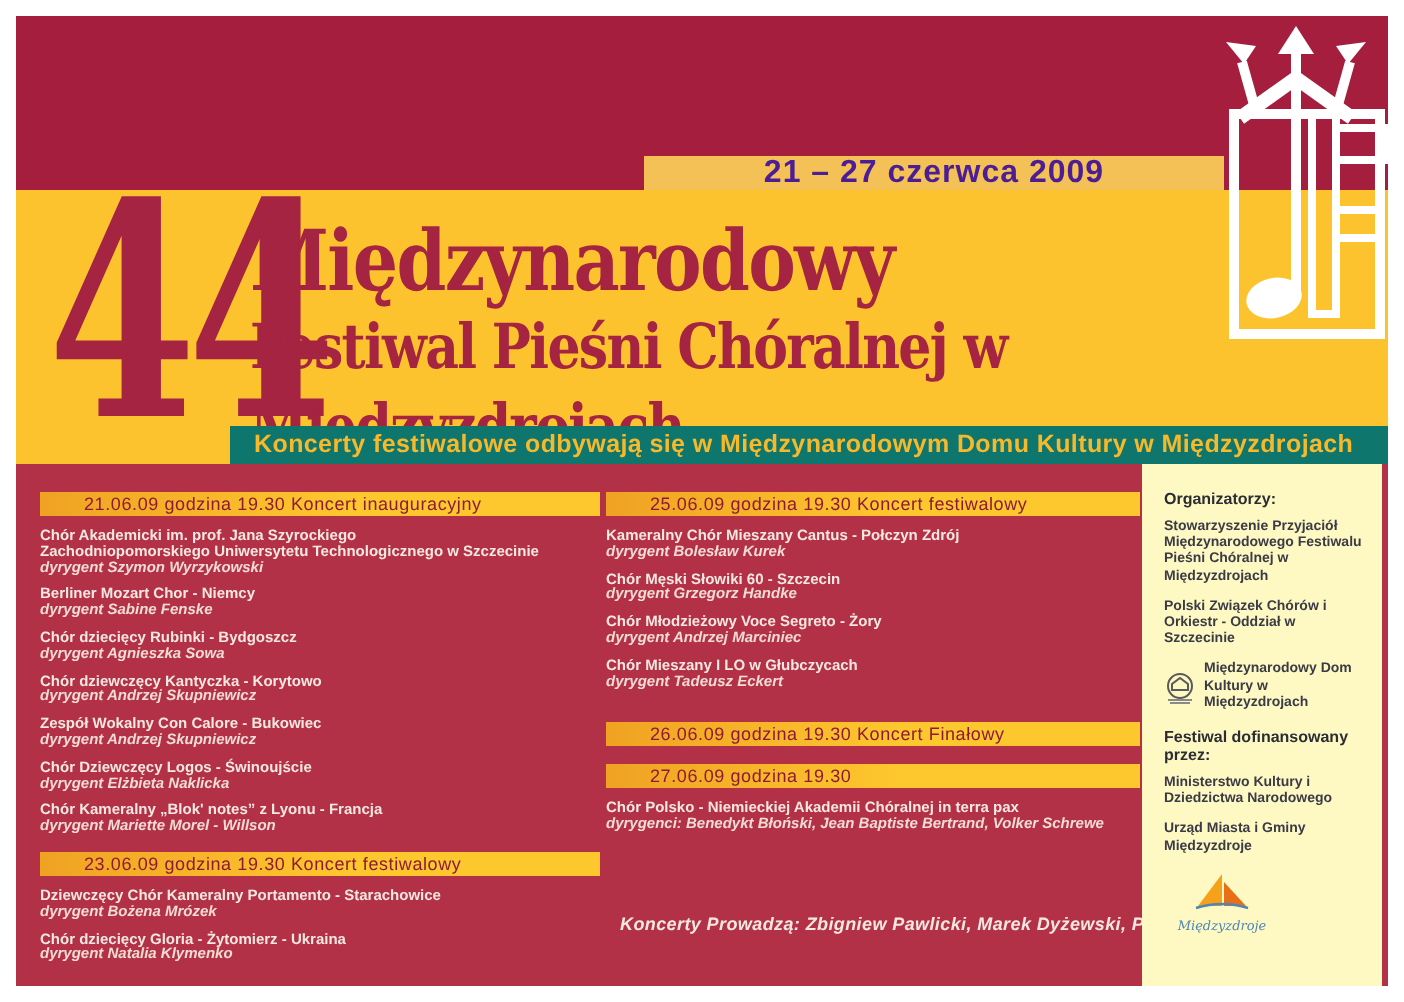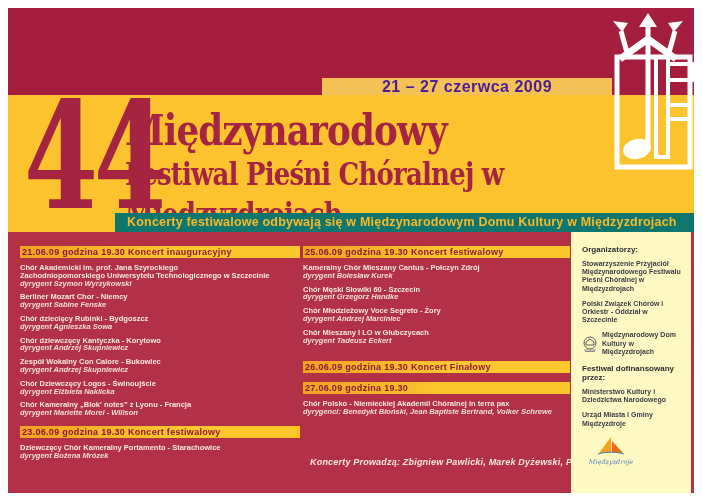--- a/index.html
+++ b/index.html
@@ -31,21 +31,21 @@
                 box-sizing:border-box;letter-spacing:.2px;white-space:nowrap;}
 
   
   .fest-logo{position:absolute;left:604px;top:4px;width:84px;height:160px;z-index:6;}
 
   
   .col{position:absolute;top:224px;box-sizing:border-box;padding-top:14px;color:#f6e8e0;}
   .col-left{left:12px;width:280px;}
   .col-right{left:295px;width:267px;}
   .bar{height:12px;line-height:12.5px;background:linear-gradient(90deg,#f0a223,#fdc72e 55%);
-       color:#8e1a36;font-size:9px;font-weight:bold;padding:0 2px;margin:9px 0 6px;
+       color:#8e1a36;font-size:9px;font-weight:normal;padding:0 22px;margin:9px 0 6px;
        letter-spacing:.3px;white-space:nowrap;overflow:hidden;}
   .col .bar:first-child{margin-top:0;}
   .bar.gap-big{margin-top:17px;}
   .entry{margin-bottom:6px;}
   .choir{font-size:7.5px;line-height:7.8px;font-weight:bold;}
   .conductor{font-size:7.5px;line-height:7.8px;font-weight:bold;font-style:italic;color:#f2dcd4;}
 
   .hosts{position:absolute;left:302px;top:449px;color:#f6e8e0;font-size:9px;font-weight:bold;
          font-style:italic;letter-spacing:.2px;white-space:nowrap;}
 
@@ -128,20 +128,24 @@
         </div>
         <div class="entry">
           <div class="choir">Chór Kameralny „Blok' notes” z Lyonu - Francja</div>
           <div class="conductor">dyrygent Mariette Morel - Willson</div>
         </div>
         <div class="bar">23.06.09 godzina 19.30 Koncert festiwalowy</div>
         <div class="entry">
           <div class="choir">Dziewczęcy Chór Kameralny Portamento - Starachowice</div>
           <div class="conductor">dyrygent Bożena Mrózek</div>
         </div>
+        <div class="entry">
+          <div class="choir">Chór dziecięcy Gloria - Żytomierz - Ukraina</div>
+          <div class="conductor">dyrygent Natalia Klymenko</div>
+        </div>
       </div>
     <div class="col col-right" id="col-right">
         <div class="bar">25.06.09 godzina 19.30 Koncert festiwalowy</div>
         <div class="entry">
           <div class="choir">Kameralny Chór Mieszany Cantus - Połczyn Zdrój</div>
           <div class="conductor">dyrygent Bolesław Kurek</div>
         </div>
         <div class="entry">
           <div class="choir">Chór Męski Słowiki 60 - Szczecin</div>
           <div class="conductor">dyrygent Grzegorz Handke</div>

